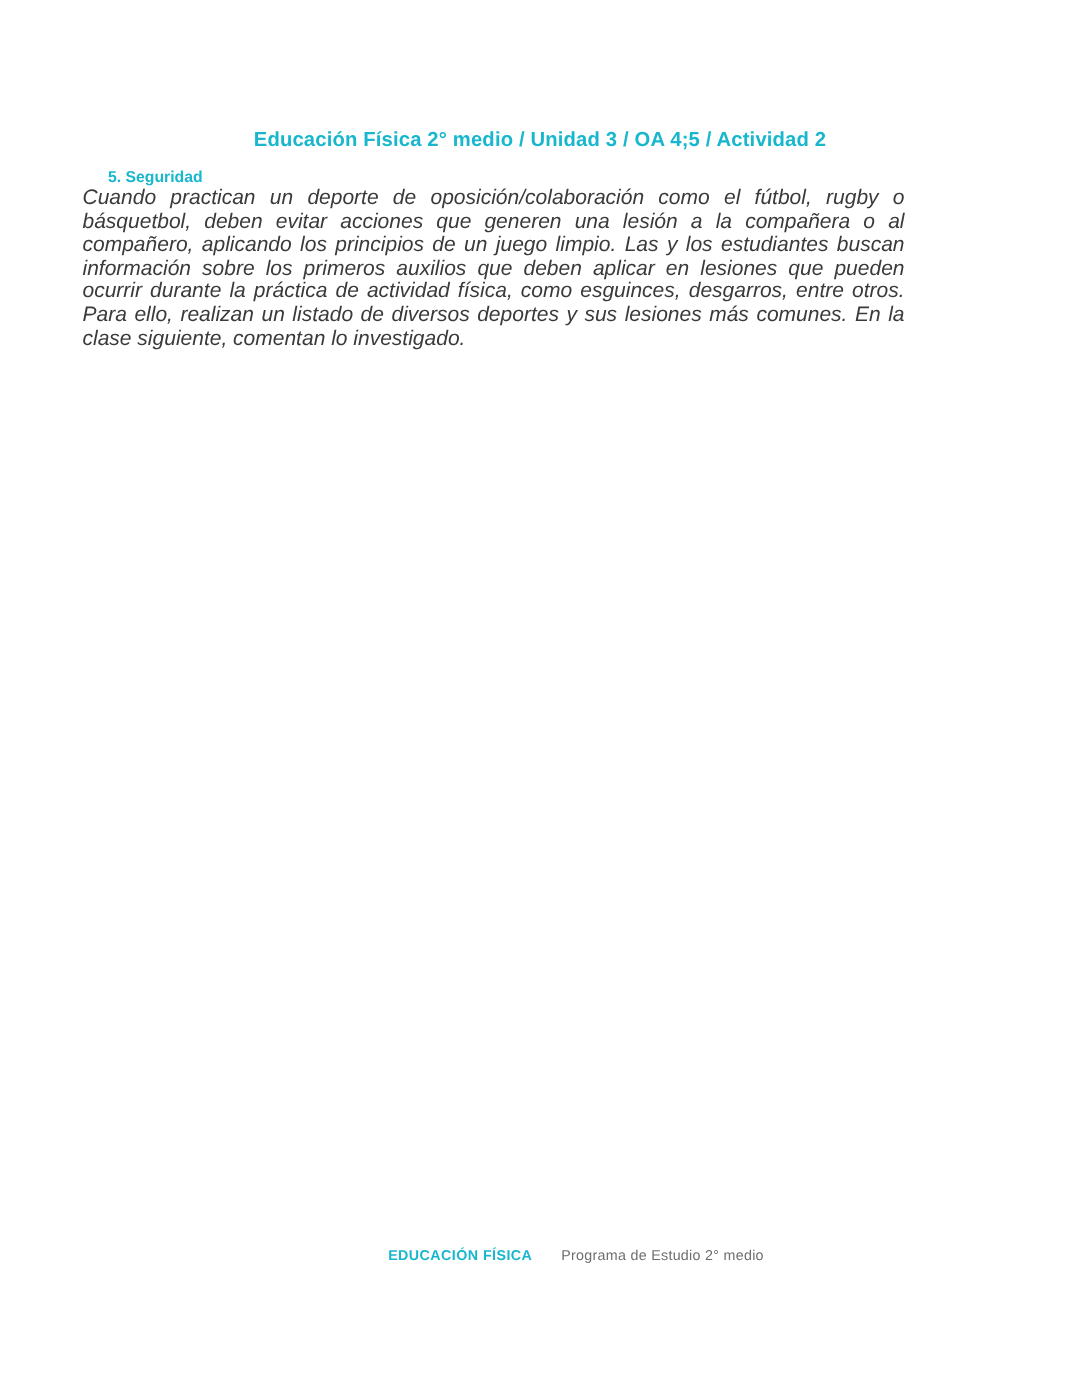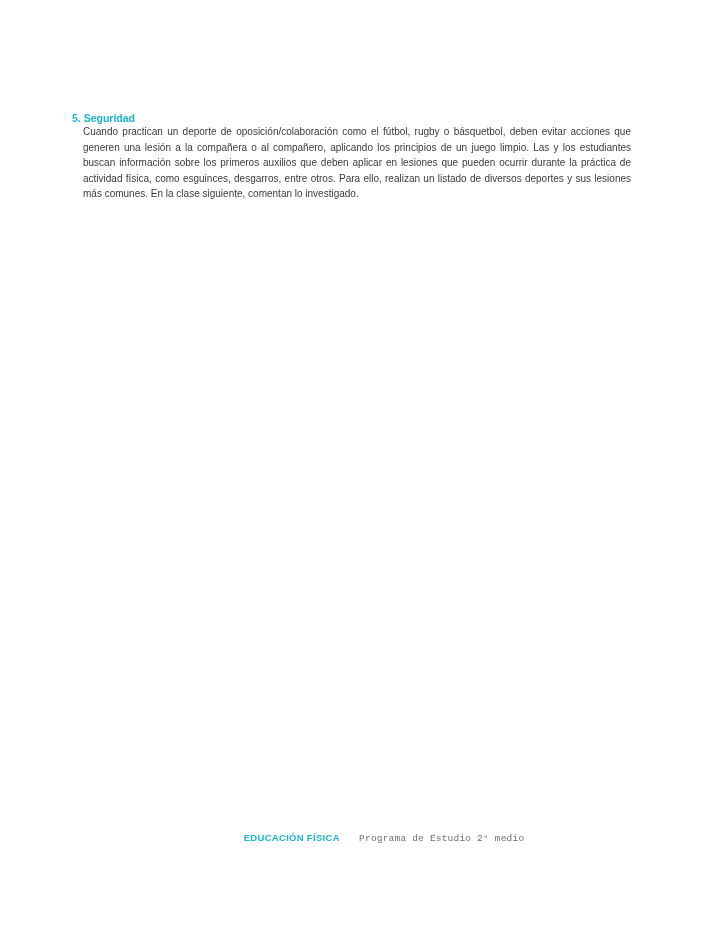--- a/index.html
+++ b/index.html
@@ -34,27 +34,28 @@
   .section-heading {
     position: absolute;
     left: 72px;
     top: 112px;
     font-size: 10.5px;
     font-weight: bold;
     color: #18b7cd;
   }
   .body-text {
     position: absolute;
-    left: 83px;
+    left: 55px;
     top: 124px;
     width: 548px;
-    font-size: 10px;
+    font-size: 14px;
     line-height: 15.6px;
     text-align: justify;
     color: #3a3a3c;
+    font-style: italic;
   }
   .footer {
     position: absolute;
     left: 0;
     top: 832px;
     width: 720px;
     text-align: center;
     font-size: 9.5px;
     white-space: nowrap;
   }
@@ -64,28 +65,28 @@
     letter-spacing: 0.3px;
     padding-left: 48px;
   }
   .footer-sep {
     display: inline-block;
     width: 14px;
   }
   .footer-meta {
     color: #6d6e71;
     letter-spacing: 0.2px;
-    font-family: Liberation Mono, monospace;
   }
 </style>
 </head>
 <body>
 
 <div class="page">
 
+  <div class="doc-title">Educación Física 2° medio / Unidad 3 / OA 4;5 / Actividad 2</div>
 
   <div class="section-heading">5. Seguridad</div>
 
   <div class="body-text">Cuando practican un deporte de oposición/colaboración como el fútbol, rugby o básquetbol, deben evitar acciones que generen una lesión a la compañera o al compañero, aplicando los principios de un juego limpio. Las y los estudiantes buscan información sobre los primeros auxilios que deben aplicar en lesiones que pueden ocurrir durante la práctica de actividad física, como esguinces, desgarros, entre otros. Para ello, realizan un listado de diversos deportes y sus lesiones más comunes. En la clase siguiente, comentan lo investigado.</div>
 
   <div class="footer">
     <span class="footer-brand">EDUCACIÓN FÍSICA</span>
     <span class="footer-sep"></span>
     <span class="footer-meta">Programa de Estudio    2° medio</span>
   </div>

